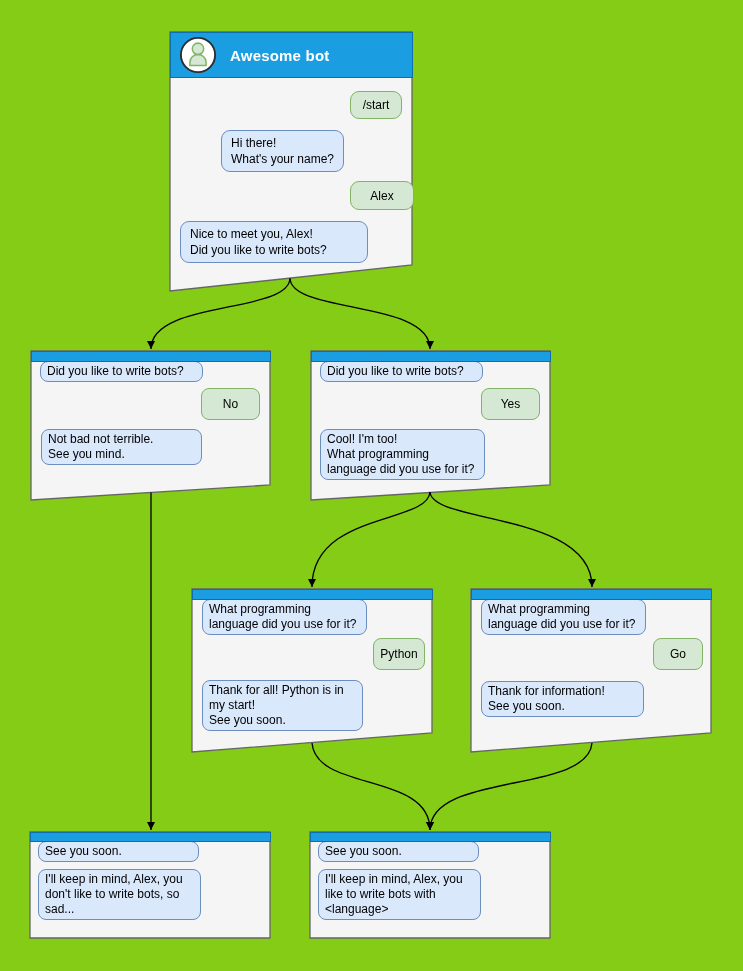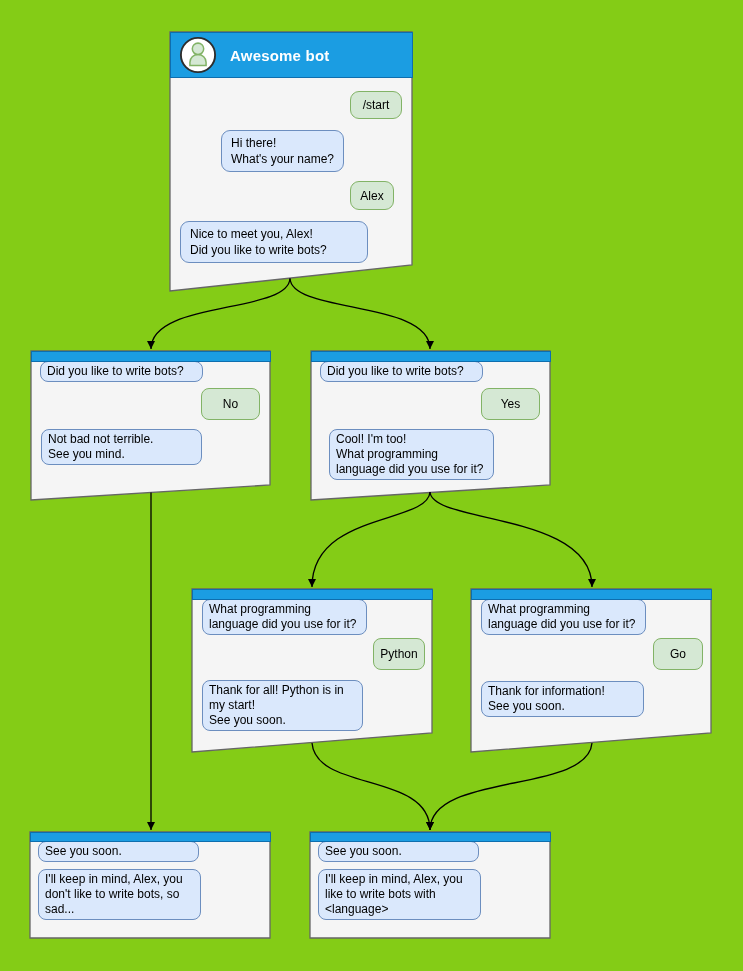--- a/index.html
+++ b/index.html
@@ -62,32 +62,32 @@
   <div class="window-bar" style="left:31px;top:351px;width:240px;height:11px;"></div>
   <div class="window-bar" style="left:311px;top:351px;width:240px;height:11px;"></div>
   <div class="window-bar" style="left:192px;top:589px;width:241px;height:11px;"></div>
   <div class="window-bar" style="left:471px;top:589px;width:241px;height:11px;"></div>
   <div class="window-bar" style="left:30px;top:832px;width:241px;height:10px;"></div>
   <div class="window-bar" style="left:310px;top:832px;width:241px;height:10px;"></div>
 
   <div class="bubble user-b main-b" style="left:350px;top:91px;width:52px;height:28px;">/start</div>
   <div class="bubble bot-b main-b" style="left:180px;top:130px;width:123px;margin-left:41px;">Hi there!
 What's your name?</div>
-  <div class="bubble user-b main-b" style="left:350px;top:181px;width:44px;height:29px;">Alex</div>
+  <div class="bubble user-b main-b" style="left:350px;top:181px;width:64px;height:29px;">Alex</div>
   <div class="bubble bot-b main-b" style="left:180px;top:221px;width:188px;">Nice to meet you, Alex!
 Did you like to write bots?</div>
 
   <div class="bubble bot-b" style="left:40px;top:361px;width:163px;">Did you like to write bots?</div>
   <div class="bubble user-b" style="left:201px;top:388px;width:59px;height:32px;">No</div>
   <div class="bubble bot-b" style="left:41px;top:429px;width:161px;">Not bad not terrible.
 See you mind.</div>
 
   <div class="bubble bot-b" style="left:320px;top:361px;width:163px;">Did you like to write bots?</div>
   <div class="bubble user-b" style="left:481px;top:388px;width:59px;height:32px;">Yes</div>
-  <div class="bubble bot-b" style="left:320px;top:429px;width:165px;margin-left:9px;">Cool! I'm too!
+  <div class="bubble bot-b" style="left:320px;top:429px;width:165px;">Cool! I'm too!
 What programming
 language did you use for it?</div>
 
   <div class="bubble bot-b" style="left:202px;top:599px;width:165px;">What programming
 language did you use for it?</div>
   <div class="bubble user-b" style="left:373px;top:638px;width:52px;height:32px;">Python</div>
   <div class="bubble bot-b" style="left:202px;top:680px;width:161px;">Thank for all! Python is in
 my start!
 See you soon.</div>
 

